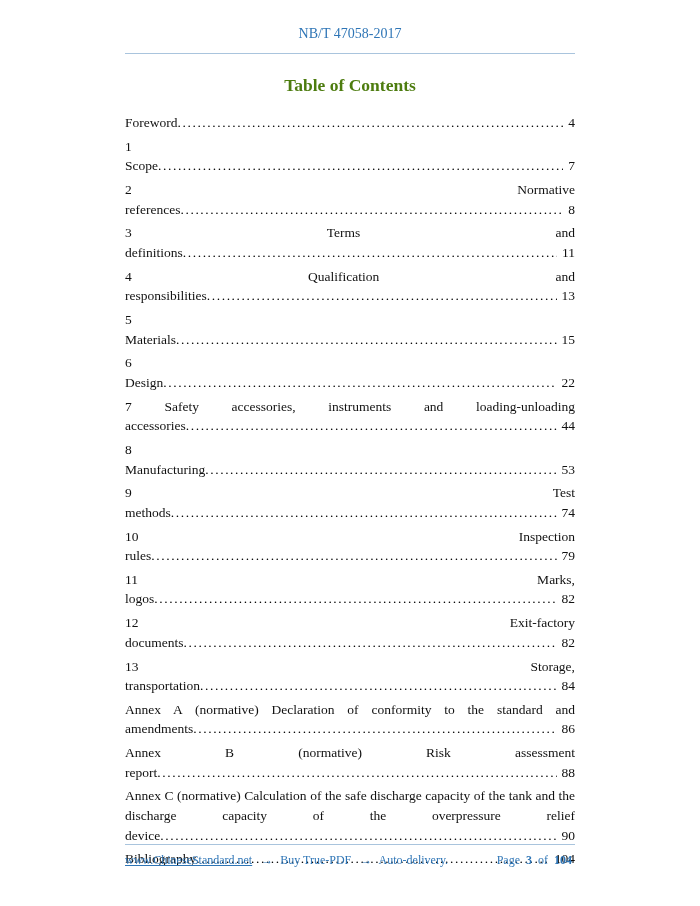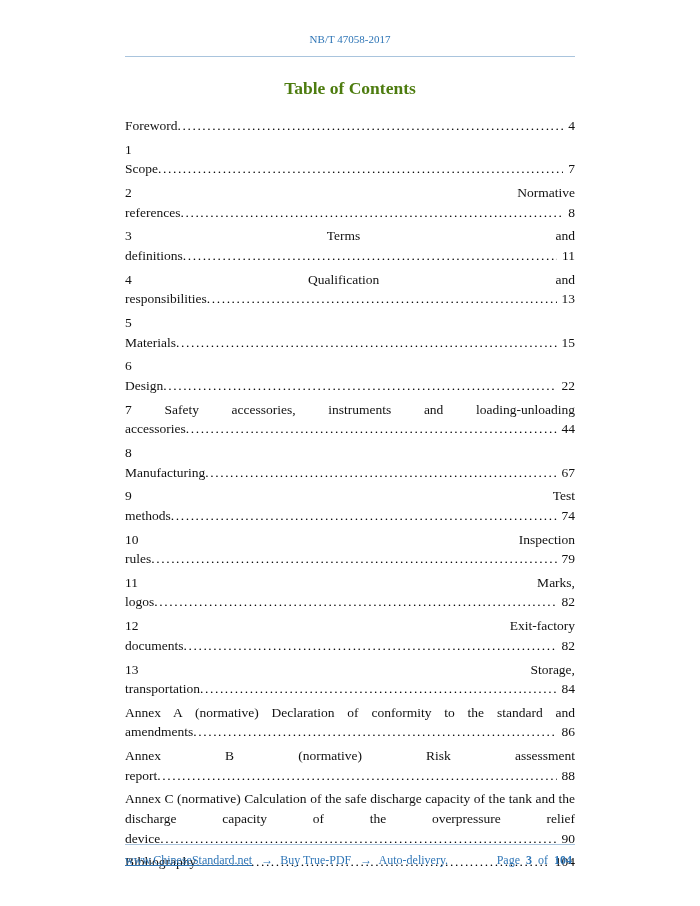--- a/index.html
+++ b/index.html
@@ -11,21 +11,21 @@
     position: relative;
     width: 700px;
     height: 906px;
     margin: 0 auto;
     background: #ffffff;
     overflow: hidden;
   }
 
   .content { padding: 26px 125px 0 125px; }
 
-  .doc-header { text-align: center; color: var(--accent); font-size: 11px; margin-top: 7px; }
+  .doc-header { text-align: center; color: var(--accent); font-size: 14px; }
   .header-rule { border: none; border-top: 1px solid var(--rule); margin-top: 11px; }
 
   .doc-title {
     text-align: center;
     font-size: 17.5px;
     font-weight: bold;
     margin-top: 21px;
     margin-bottom: 17px;
     color: #4d7c0f;
   }
@@ -94,21 +94,21 @@
   <div class="toc-entry"><span class="toc-label">3 Terms and definitions</span><span class="toc-page">11</span></div>
 
   <div class="toc-entry"><span class="toc-label">4 Qualification and responsibilities</span><span class="toc-page">13</span></div>
 
   <div class="toc-entry"><span class="toc-label">5 Materials</span><span class="toc-page">15</span></div>
 
   <div class="toc-entry"><span class="toc-label">6 Design</span><span class="toc-page">22</span></div>
 
   <div class="toc-entry"><span class="toc-label">7 Safety accessories, instruments and loading-unloading accessories</span><span class="toc-page">44</span></div>
 
-  <div class="toc-entry"><span class="toc-label">8 Manufacturing</span><span class="toc-page">67</span></div>
+  <div class="toc-entry"><span class="toc-label">8 Manufacturing</span><span class="toc-page">53</span></div>
 
   <div class="toc-entry"><span class="toc-label">9 Test methods</span><span class="toc-page">74</span></div>
 
   <div class="toc-entry"><span class="toc-label">10 Inspection rules</span><span class="toc-page">79</span></div>
 
   <div class="toc-entry"><span class="toc-label">11 Marks, logos</span><span class="toc-page">82</span></div>
 
   <div class="toc-entry"><span class="toc-label">12 Exit-factory documents</span><span class="toc-page">82</span></div>
 
   <div class="toc-entry"><span class="toc-label">13 Storage, transportation</span><span class="toc-page">84</span></div>

